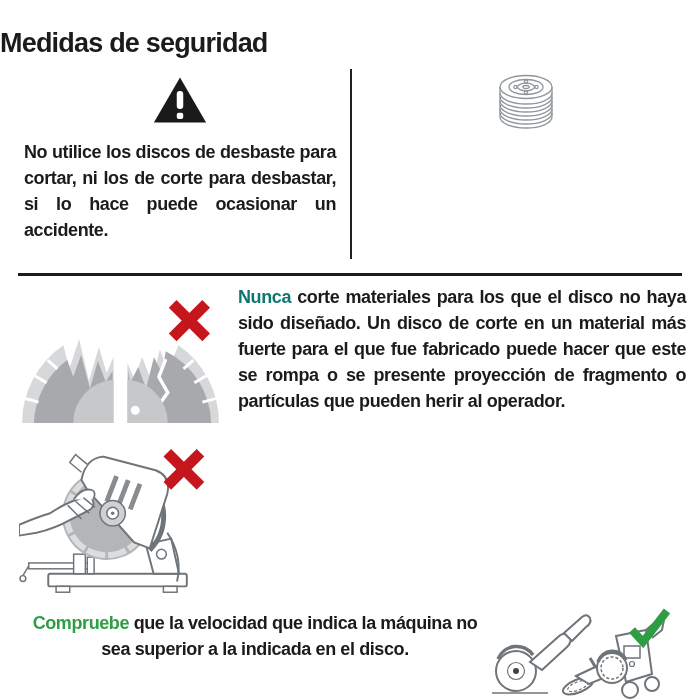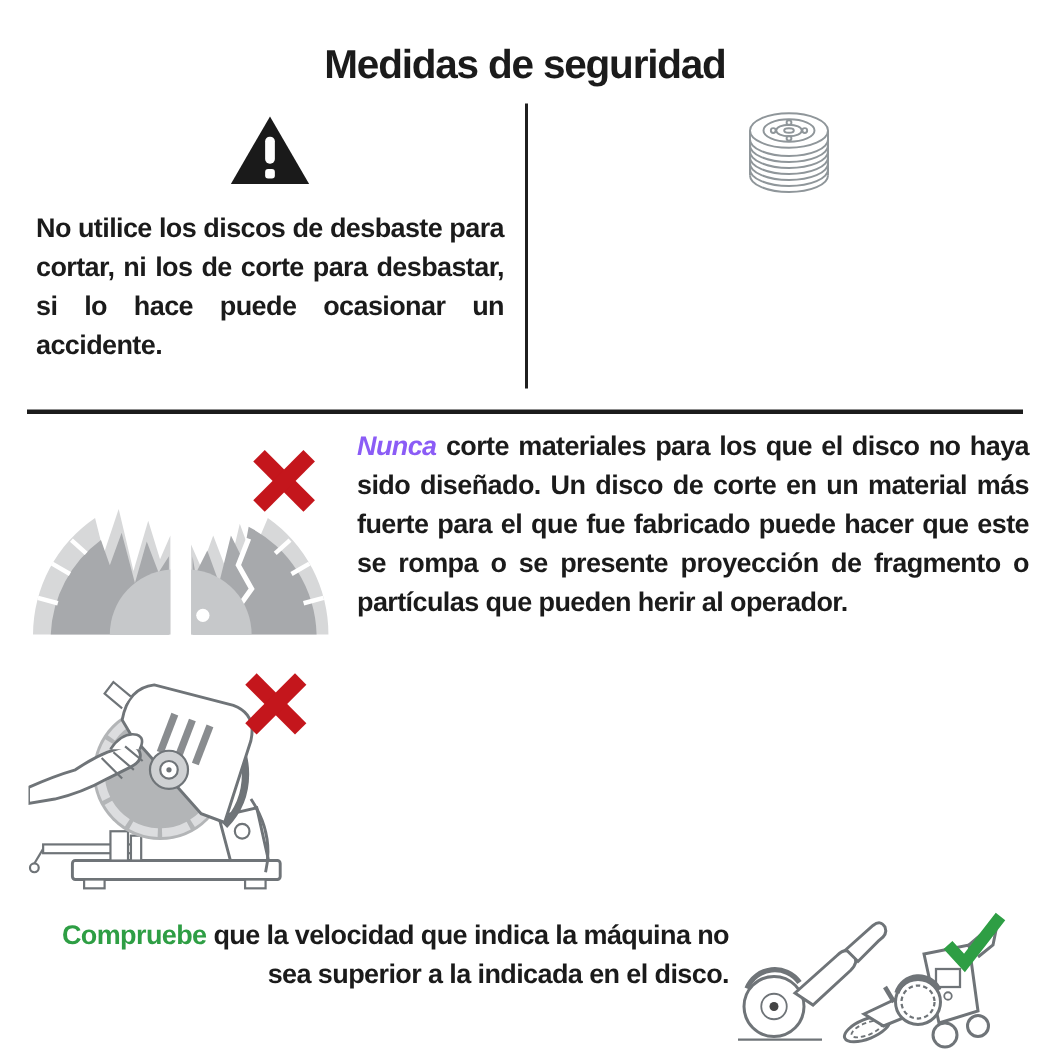--- a/index.html
+++ b/index.html
@@ -2,21 +2,21 @@
 <html><head>
 <meta charset="utf-8">
 <style>
   html,body { margin:0; padding:0; background:#ffffff; }
   .page {
     position:relative; width:700px; height:700px; overflow:hidden;
     font-family:"Liberation Sans", sans-serif;
     color:#1b1b1b; background:#fff;
   }
   .title {
-    padding-top:28px; text-align:center;
+    padding-top:28px; 
     font-size:27px; font-weight:700; letter-spacing:-0.8px;
   }
   
   .top-section { display:flex; margin-top:10px; }
   .top-col { box-sizing:border-box; }
   .top-col.left  { width:350px; padding:0 14px 0 24px; }
   .top-col.right { flex:1; padding:0 18px 0 18px; }
   .divider-v { width:2px; background:#1f1f1f; height:190px; flex:none; }
   .icon-wrap { height:64px; display:flex; align-items:center; justify-content:center; margin-bottom:6px; }
   .body-text {
@@ -27,26 +27,26 @@
   
   .rule-row { display:flex; }
   .rule-row.first { margin-top:6px; }
   .rule-row.second { margin-top:14px; }
   .illus { width:238px; flex:none; display:flex; justify-content:center; align-items:flex-start; }
   .rule-row.first  .illus svg { margin-top:16px; }
   .rule-row.second .illus svg { margin-top:2px; }
   .rule-body { flex:1; padding-right:14px; }
   .rule-row.first  .rule-body { padding-top:2px; }
   .rule-row.second .rule-body { padding-top:32px; }
-  .kw-red   { color:#8b5cf6;font-style:italic; }
+  .kw-red   { color:#0f766e; }
   .kw-green { color:#2e9e44; }
   
   .footer { display:flex; margin-top:10px; padding:0 8px 0 24px; align-items:flex-start; }
   .footer-text { width:462px; flex:none; }
-  .footer-text .body-text { text-align:right; }
+  .footer-text .body-text { text-align:center; }
   .footer-illus { flex:1; display:flex; justify-content:center; margin-top:-6px; }
   svg { display:block; }
 </style>
 </head>
 <body>
 
 <div class="page">
 
   <div class="title">Medidas de seguridad</div>
 

